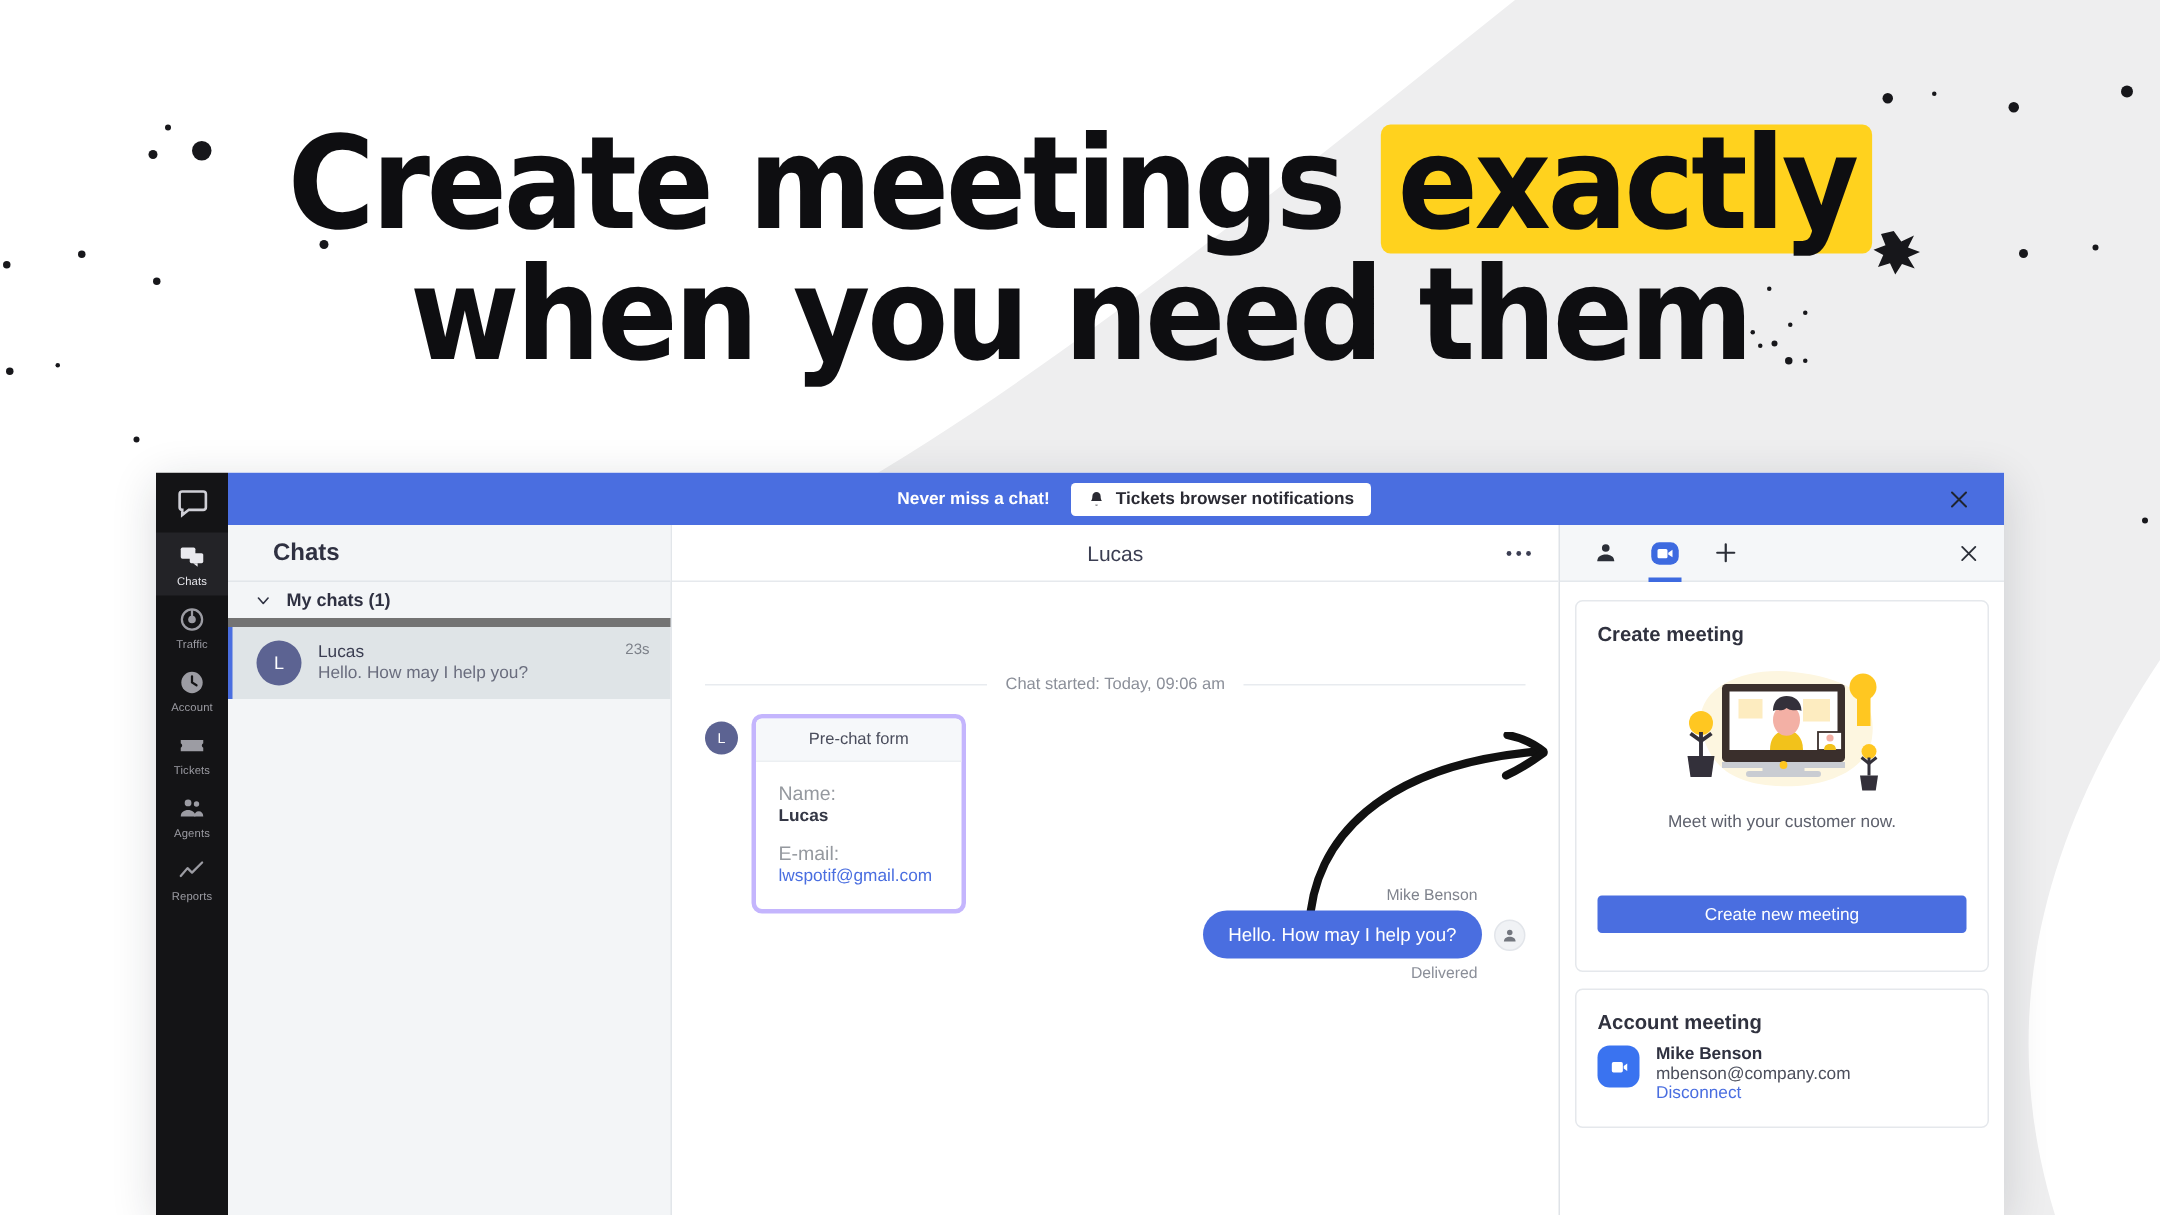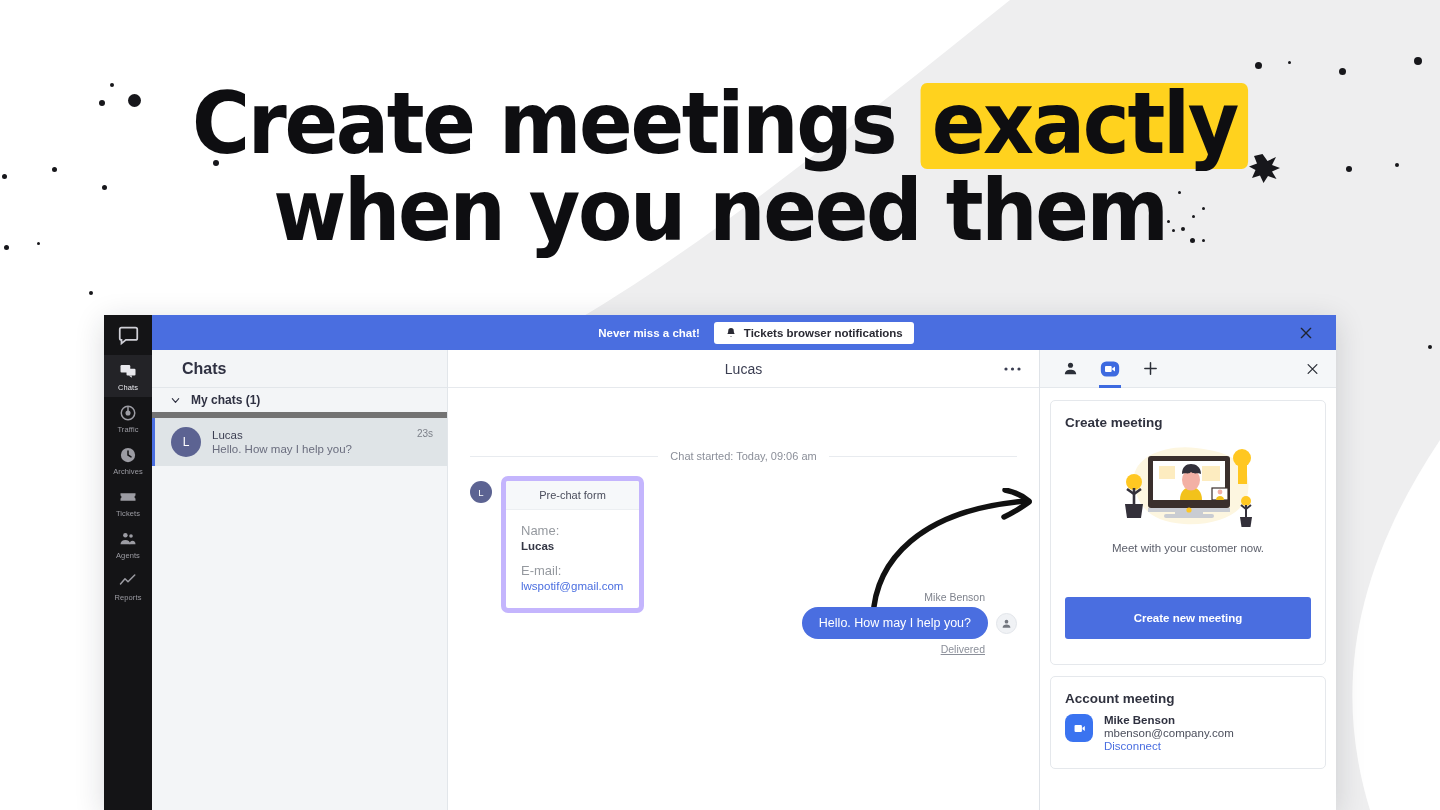--- a/index.html
+++ b/index.html
@@ -127,21 +127,21 @@
   .started::before, .started::after { content: ""; flex: 1; height: 1px; background: #e8ebef; }
   .started span { font-size: 11px; color: #8b8f99; }
 
   .msg-row { display: flex; gap: 9px; align-items: flex-start; }
   .mini-avatar {
     width: 22px; height: 22px; border-radius: 50%; background: #5c6392; color: #fff;
     display: flex; align-items: center; justify-content: center; font-size: 9.5px; flex: none;
     margin-top: 5px;
   }
   .prechat {
-    width: 143px; border: 5px solid #c4b5fd; border-radius: 7px; overflow: hidden; background: #fff;
+    width: 143px; border: 3px solid #c4b5fd; border-radius: 7px; overflow: hidden; background: #fff;
   }
   .prechat-head {
     background: #f6f8fa; border-bottom: 1px solid #eceff2; text-align: center;
     font-size: 11px; color: #4a4d5c; padding: 8px 0;
   }
   .prechat-body { padding: 13px 15px 16px; }
   .pc-label { font-size: 13px; color: #95999f; margin-bottom: 2px; }
   .pc-value { font-size: 11.5px; color: #343745; font-weight: 700; margin-bottom: 11px; }
   .pc-link { font-size: 11.5px; color: #4a6ee0; }
 
@@ -151,42 +151,42 @@
   .out-name { font-size: 10.5px; color: #7f838d; margin-bottom: 4px; margin-right: 32px; }
   .out-line { display: flex; align-items: center; gap: 8px; justify-content: flex-end; }
   .bubble {
     background: #4a6ee0; color: #fff; border-radius: 17px; padding: 9px 17px;
     font-size: 12.5px;
   }
   .out-avatar {
     width: 21px; height: 21px; border-radius: 50%; background: #f0f2f5; border: 1px solid #e2e5ea;
     display: flex; align-items: center; justify-content: center; flex: none;
   }
-  .delivered { font-size: 10.5px; color: #8b8f99; margin-top: 4px; margin-right: 32px; text-decoration: underline; }
+  .delivered { font-size: 10.5px; color: #8b8f99; margin-top: 4px; margin-right: 32px; }
 
   
   .panel { width: 296px; flex: none; background: #fff; display: flex; flex-direction: column; }
   .panel-tabs {
     height: 38px; flex: none; display: flex; align-items: center; gap: 12px;
     padding: 0 16px; background: #f5f7f9; border-bottom: 1px solid #e4e8ec; position: relative;
   }
   .ptab { width: 28px; height: 38px; display: flex; align-items: center; justify-content: center; cursor: pointer; position: relative; }
   .ptab.active::after {
     content: ""; position: absolute; bottom: 0; left: 3px; right: 3px; height: 3px; background: #3d6ae0;
   }
   .panel-close { position: absolute; right: 16px; top: 50%; transform: translateY(-50%); cursor: pointer; line-height: 0; }
 
   .panel-body { flex: 1; padding: 12px 10px; overflow: hidden; }
   .card { border: 1px solid #e5e8ec; border-radius: 5px; background: #fff; padding: 14px 14px 16px; margin-bottom: 11px; }
   .card-title { font-size: 13.5px; font-weight: 700; color: #30323f; margin-bottom: 8px; }
   .illus { display: flex; justify-content: center; margin: 2px 0 8px; }
   .card-sub { text-align: center; font-size: 11.5px; color: #5d606c; margin-bottom: 11px; }
   .btn-primary {
-    display: block; width: 100%; height: 42px; border: none; border-radius: 3px;
-    background: #4a6ee0; color: #fff; font-size: 11.5px; font-weight: 700; cursor: pointer;
+    display: block; width: 100%; height: 25px; border: none; border-radius: 3px;
+    background: #4a6ee0; color: #fff; font-size: 11.5px; font-weight: 400; cursor: pointer;
     margin-bottom: 9px; font-family: "Liberation Sans", sans-serif; margin-top: 43px;
   }
   .btn-outline {
     display: block; width: 100%; height: 25px; border: 1px solid #7b98ea; border-radius: 3px;
     background: #fff; color: #4a6ee0; font-size: 11.5px; font-weight: 700; cursor: pointer;
     font-family: "Liberation Sans", sans-serif;
   }
   .acct { display: flex; gap: 11px; align-items: flex-start; margin-top: 4px; }
   .zoom-badge {
     width: 28px; height: 28px; border-radius: 8px; background: #3a73f0; flex: none;
@@ -275,21 +275,21 @@
         <span class="lbl">Traffic</span>
       </div>
 
       <div class="rail-item">
         <span class="ico">
           <svg width="18" height="18" viewBox="0 0 24 24">
               <circle cx="12" cy="12" r="9.5" fill="#9c9ca3"></circle>
               <path d="M12 6.5V12l4 2.5" stroke="#141416" stroke-width="2" fill="none" stroke-linecap="round"></path>
             </svg>
         </span>
-        <span class="lbl">Archives</span>
+        <span class="lbl">Account</span>
       </div>
 
       <div class="rail-item">
         <span class="ico">
           <svg width="18" height="18" viewBox="0 0 24 24">
               <path d="M2 7h20v3a2.2 2.2 0 0 0 0 4v3H2v-3a2.2 2.2 0 0 0 0-4z" fill="#9c9ca3"></path>
             </svg>
         </span>
         <span class="lbl">Tickets</span>
       </div>

